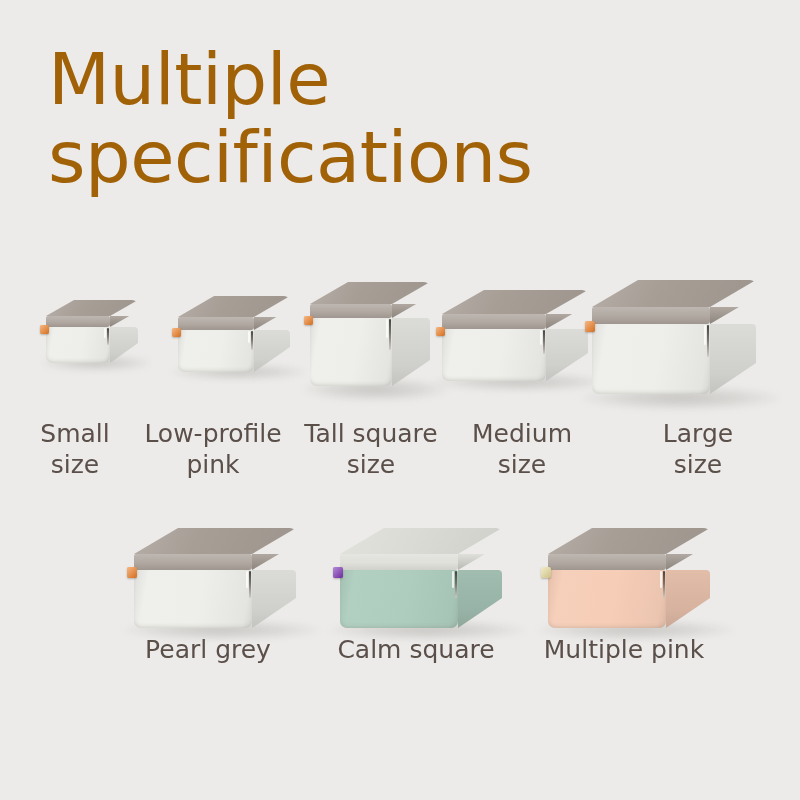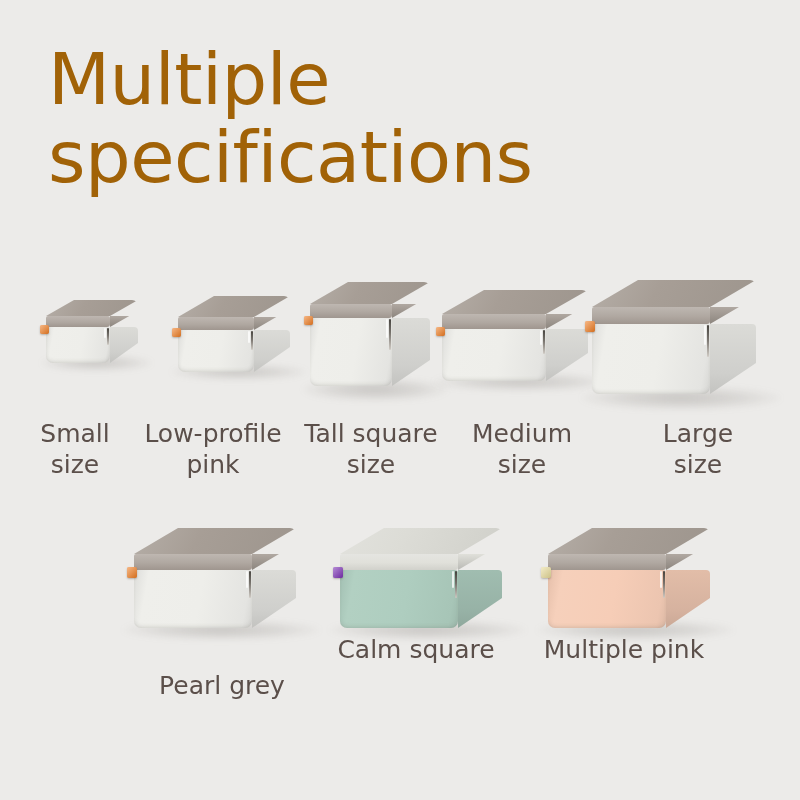--- a/index.html
+++ b/index.html
@@ -189,21 +189,21 @@
           <div class="lid-top" style="left: 0px; top: 0px; width: 162px; height: 38px; background: linear-gradient(118deg, rgb(181, 174, 167) 0%, rgb(167, 158, 150) 38%, rgb(157, 149, 141) 100%); clip-path: polygon(0px 26px, 44px 0px, 162px 0px, 118px 26px); border-radius: 6px;"></div>
           <div class="lid-band" style="left: 0px; top: 26px; width: 118px; height: 16px; background: linear-gradient(rgb(190, 183, 177) 0%, rgb(176, 168, 161) 55%, rgb(159, 150, 143) 100%);"></div>
           <div class="lid-band-side" style="left: 118px; top: 26px; width: 44px; height: 16px; background: linear-gradient(rgb(176, 168, 161) 0%, rgb(140, 133, 126) 100%); clip-path: polygon(0px 0px, 44px -26px, 44px -10px, 0px 16px);"></div>
           <div class="face-front" style="left: 0px; top: 42px; width: 118px; height: 58px; background: linear-gradient(100deg, rgb(221, 221, 218) 0%, rgb(239, 239, 235) 12%, rgb(238, 238, 234) 55%, rgb(228, 228, 225) 92%, rgb(214, 214, 211) 100%);"></div>
           <div class="face-side" style="left: 118px; top: 42px; width: 44px; height: 58px; background: linear-gradient(rgb(219, 219, 215) 0%, rgb(207, 207, 204) 70%, rgb(195, 195, 192) 100%); clip-path: polygon(0px 0px, 44px -26px, 44px 28px, 0px 58px); border-radius: 0px 4px 5px 0px;"></div>
           <div class="seam" style="left: 114.5px; top: 43px; width: 2.6px; height: 26.68px;"></div>
           <div class="seam-hi" style="left: 111.8px; top: 43px; width: 2px; height: 16.5416px;"></div>
           <div class="tab" style="width: 10.03px; height: 10.03px; left: -6.6198px; top: 39.4925px; background: rgb(240, 125, 34);"></div>
         </div>
       </div>
-      <div class="caption c2" style="left: 132px; top: 634px; width: 180px; margin-top: 36px;">Pearl grey</div>
+      <div class="caption c2" style="left: 118px; top: 634px; width: 180px;">Pearl grey</div>
       <div class="box" style="left: 340px; top: 528px; width: 178px; height: 122px;">
         <div class="shadow" style="left: -11.8px; top: 92px; width: 198.96px; height: 19.72px;"></div>
         <div class="geo">
           <div class="lid-top" style="left: 0px; top: 0px; width: 162px; height: 38px; background: linear-gradient(118deg, rgb(226, 226, 221) 0%, rgb(220, 220, 214) 38%, rgb(207, 207, 201) 100%); clip-path: polygon(0px 26px, 44px 0px, 162px 0px, 118px 26px); border-radius: 6px;"></div>
           <div class="lid-band" style="left: 0px; top: 26px; width: 118px; height: 16px; background: linear-gradient(rgb(229, 229, 225) 0%, rgb(224, 224, 218) 55%, rgb(209, 209, 203) 100%);"></div>
           <div class="lid-band-side" style="left: 118px; top: 26px; width: 44px; height: 16px; background: linear-gradient(rgb(224, 224, 218) 0%, rgb(185, 185, 180) 100%); clip-path: polygon(0px 0px, 44px -26px, 44px -10px, 0px 16px);"></div>
           <div class="face-front" style="left: 0px; top: 42px; width: 118px; height: 58px; background: linear-gradient(100deg, rgb(162, 191, 178) 0%, rgb(178, 208, 194) 12%, rgb(174, 205, 191) 55%, rgb(167, 197, 183) 92%, rgb(157, 185, 172) 100%);"></div>
           <div class="face-side" style="left: 118px; top: 42px; width: 44px; height: 58px; background: linear-gradient(rgb(160, 189, 176) 0%, rgb(151, 178, 166) 70%, rgb(143, 168, 157) 100%); clip-path: polygon(0px 0px, 44px -26px, 44px 28px, 0px 58px); border-radius: 0px 4px 5px 0px;"></div>
           <div class="seam" style="left: 114.5px; top: 43px; width: 2.6px; height: 26.68px;"></div>
           <div class="seam-hi" style="left: 111.8px; top: 43px; width: 2px; height: 16.5416px;"></div>

